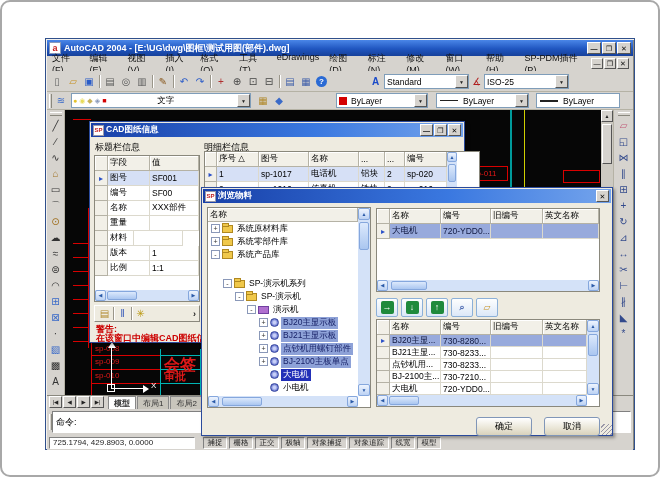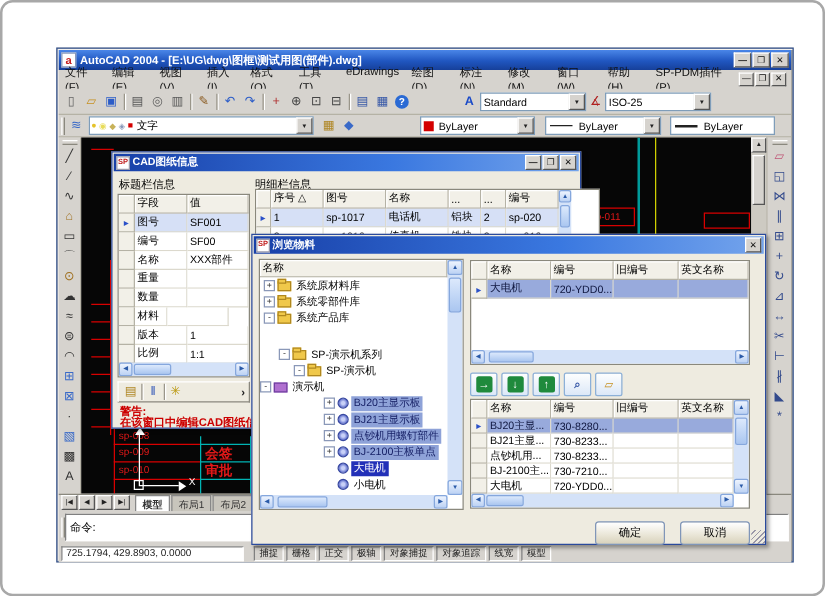--- a/index.html
+++ b/index.html
@@ -135,21 +135,21 @@
       <div class="abs ic" style="left:423px;top:3px;color:#b02020;width:13px;">∡</div>
       <div class="combo" style="left:437px;top:3px;width:85px;">
         <span class="cval">ISO-25</span>
           <span class="carr">▼</span>
       </div>
     </div>
 
     <div class="abs" style="left:1px;top:53px;right:1px;height:18px;background:#d6d3ce;border-bottom:1px solid #b5b2a5;">
       <div class="grip abs" style="left:1px;top:2px;"></div>
       <div class="abs ic" style="left:6px;top:1px;color:#3a6ac8;">≋</div>
-      <div class="combo" style="left:24px;top:1px;width:180px;">
+      <div class="combo" style="left:24px;top:1px;width:180px;gap:48px;">
         <span id="layerStateIcons" style="display:flex;align-items:center;">
             <span style="color: rgb(229, 195, 42); font-size: 7px; margin: 0px 1px;">●</span>
             <span style="color: rgb(232, 220, 90); font-size: 7px; margin: 0px 1px;">◉</span>
             <span style="color: rgb(200, 178, 90); font-size: 7px; margin: 0px 1px;">◆</span>
             <span style="color: rgb(136, 152, 184); font-size: 7px; margin: 0px 1px;">◈</span>
             <span style="color: rgb(212, 0, 0); font-size: 7px; margin: 0px 1px;">■</span>
           </span>
         <span class="cval">文字</span>
         <span class="carr">▼</span>
       </div>
@@ -220,21 +220,21 @@
       <div class="cynln" style="left:135px;top:239px;width:1px;height:46px;"></div>
       <div class="redln" style="left:26px;top:245px;width:69px;height:1px;"></div>
       <div class="redln" style="left:26px;top:259px;width:69px;height:1px;"></div>
       <div class="redln" style="left:26px;top:273px;width:69px;height:1px;"></div>
       <div class="cynln" style="left:95px;top:245px;width:40px;height:1px;"></div>
       <div class="cynln" style="left:95px;top:259px;width:40px;height:1px;"></div>
       <div class="cynln" style="left:95px;top:273px;width:40px;height:1px;"></div>
       <div id="tbRows">
           <div class="dtext" style="left: 30px; top: 234px; font-size: 8px;">sp-008</div>
           <div class="dtext" style="left: 30px; top: 247px; font-size: 8px;">sp-009</div>
-          <div class="dtext" style="left: 99px; top: 245px; font-size: 11px; font-weight: bold;">会签</div>
+          <div class="dtext" style="left: 99px; top: 245px; font-size: 16px; font-weight: bold;">会签</div>
           <div class="dtext" style="left: 30px; top: 261px; font-size: 8px;">sp-010</div>
           <div class="dtext" style="left: 99px; top: 259px; font-size: 11px; font-weight: bold;">审批</div>
         </div>
 
       <div class="whtln" style="left:46px;top:238px;width:1px;height:40px;"></div>
       <div class="whtln" style="left:46px;top:278px;width:32px;height:1px;"></div>
       <div class="abs" style="left:43px;top:232px;width:0;height:0;border-left:4px solid transparent;border-right:4px solid transparent;border-bottom:6px solid #fff;"></div>
       <div class="abs" style="left:78px;top:275px;width:0;height:0;border-top:4px solid transparent;border-bottom:4px solid transparent;border-left:6px solid #fff;"></div>
       <div class="abs" style="left:42px;top:274px;width:8px;height:8px;border:1px solid #fff;"></div>
       <div class="dtext" style="left:86px;top:271px;color:#fff;font-size:8px;">X</div>
@@ -331,25 +331,20 @@
               <div class="g-cell" style="width: 42px;">名称</div>
               <div class="g-cell" style="width: 49px;">XXX部件</div>
             </div>
             <div class="g-row" style="height: 15px;">
               <div class="g-cell g-ind" style="width: 13px;"></div>
               <div class="g-cell" style="width: 42px;">重量</div>
               <div class="g-cell" style="width: 49px;"></div>
             </div>
             <div class="g-row" style="height: 15px;">
               <div class="g-cell g-ind" style="width: 13px;"></div>
-              <div class="g-cell" style="width: 42px;">数量</div>
-              <div class="g-cell" style="width: 49px;"></div>
-            </div>
-            <div class="g-row" style="height: 15px;">
-              <div class="g-cell g-ind" style="width: 13px;"></div>
               <div class="g-cell" style="width: 26px;">材料</div>
               <div class="g-cell" style="width: 49px;"></div>
             </div>
             <div class="g-row" style="height: 15px;">
               <div class="g-cell g-ind" style="width: 13px;"></div>
               <div class="g-cell" style="width: 42px;">版本</div>
               <div class="g-cell" style="width: 49px;">1</div>
             </div>
             <div class="g-row" style="height: 15px;">
               <div class="g-cell g-ind" style="width: 13px;"></div>
@@ -441,21 +436,21 @@
             <div class="t-row" style="padding-left: 15px; margin-top: 16px;">
               <span class="t-exp">-</span>
               <span class="t-ic t-folder"></span>
               <span class="t-label">SP-演示机系列</span>
             </div>
             <div class="t-row" style="padding-left: 27px;">
               <span class="t-exp">-</span>
               <span class="t-ic t-folder"></span>
               <span class="t-label">SP-演示机</span>
             </div>
-            <div class="t-row" style="">
+            <div class="t-row" style="padding-left: 39px;">
               <span class="t-exp">-</span>
               <span class="t-ic t-product"></span>
               <span class="t-label">演示机</span>
             </div>
             <div class="t-row t-hl" style="padding-left: 51px;">
               <span class="t-exp">+</span>
               <span class="t-ic t-part"></span>
               <span class="t-label">BJ20主显示板</span>
             </div>
             <div class="t-row t-hl" style="padding-left: 51px;">

